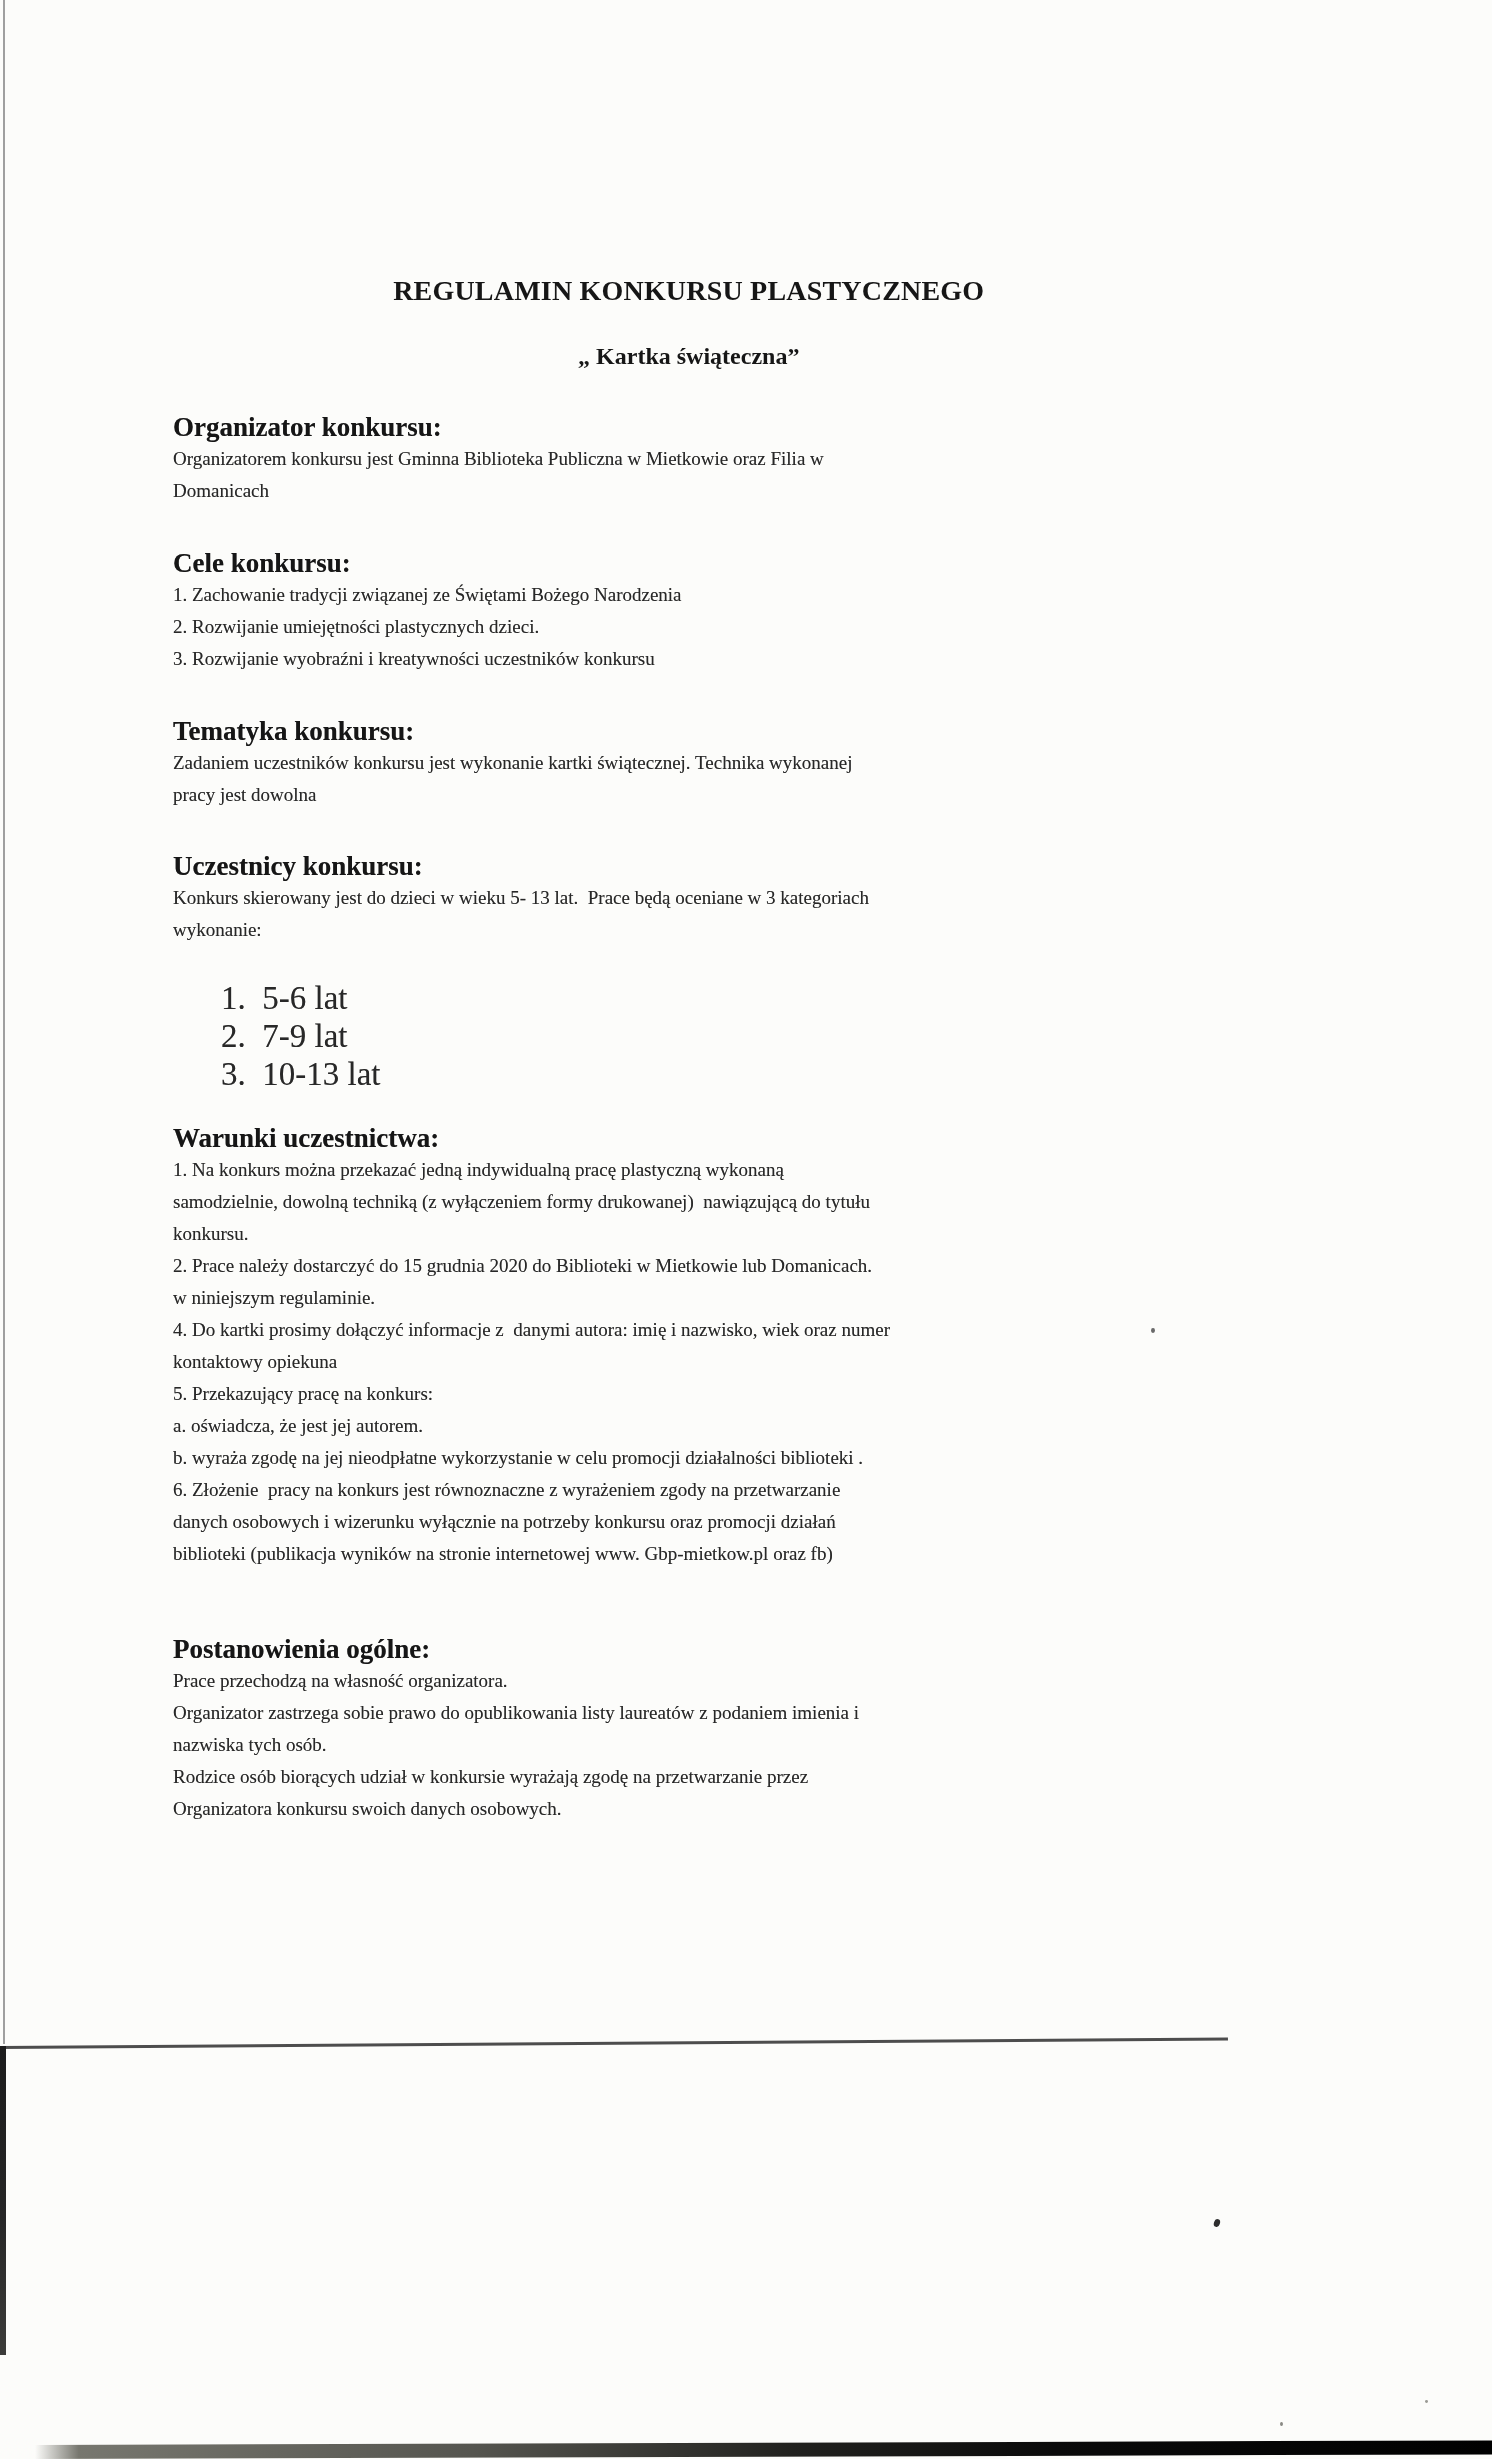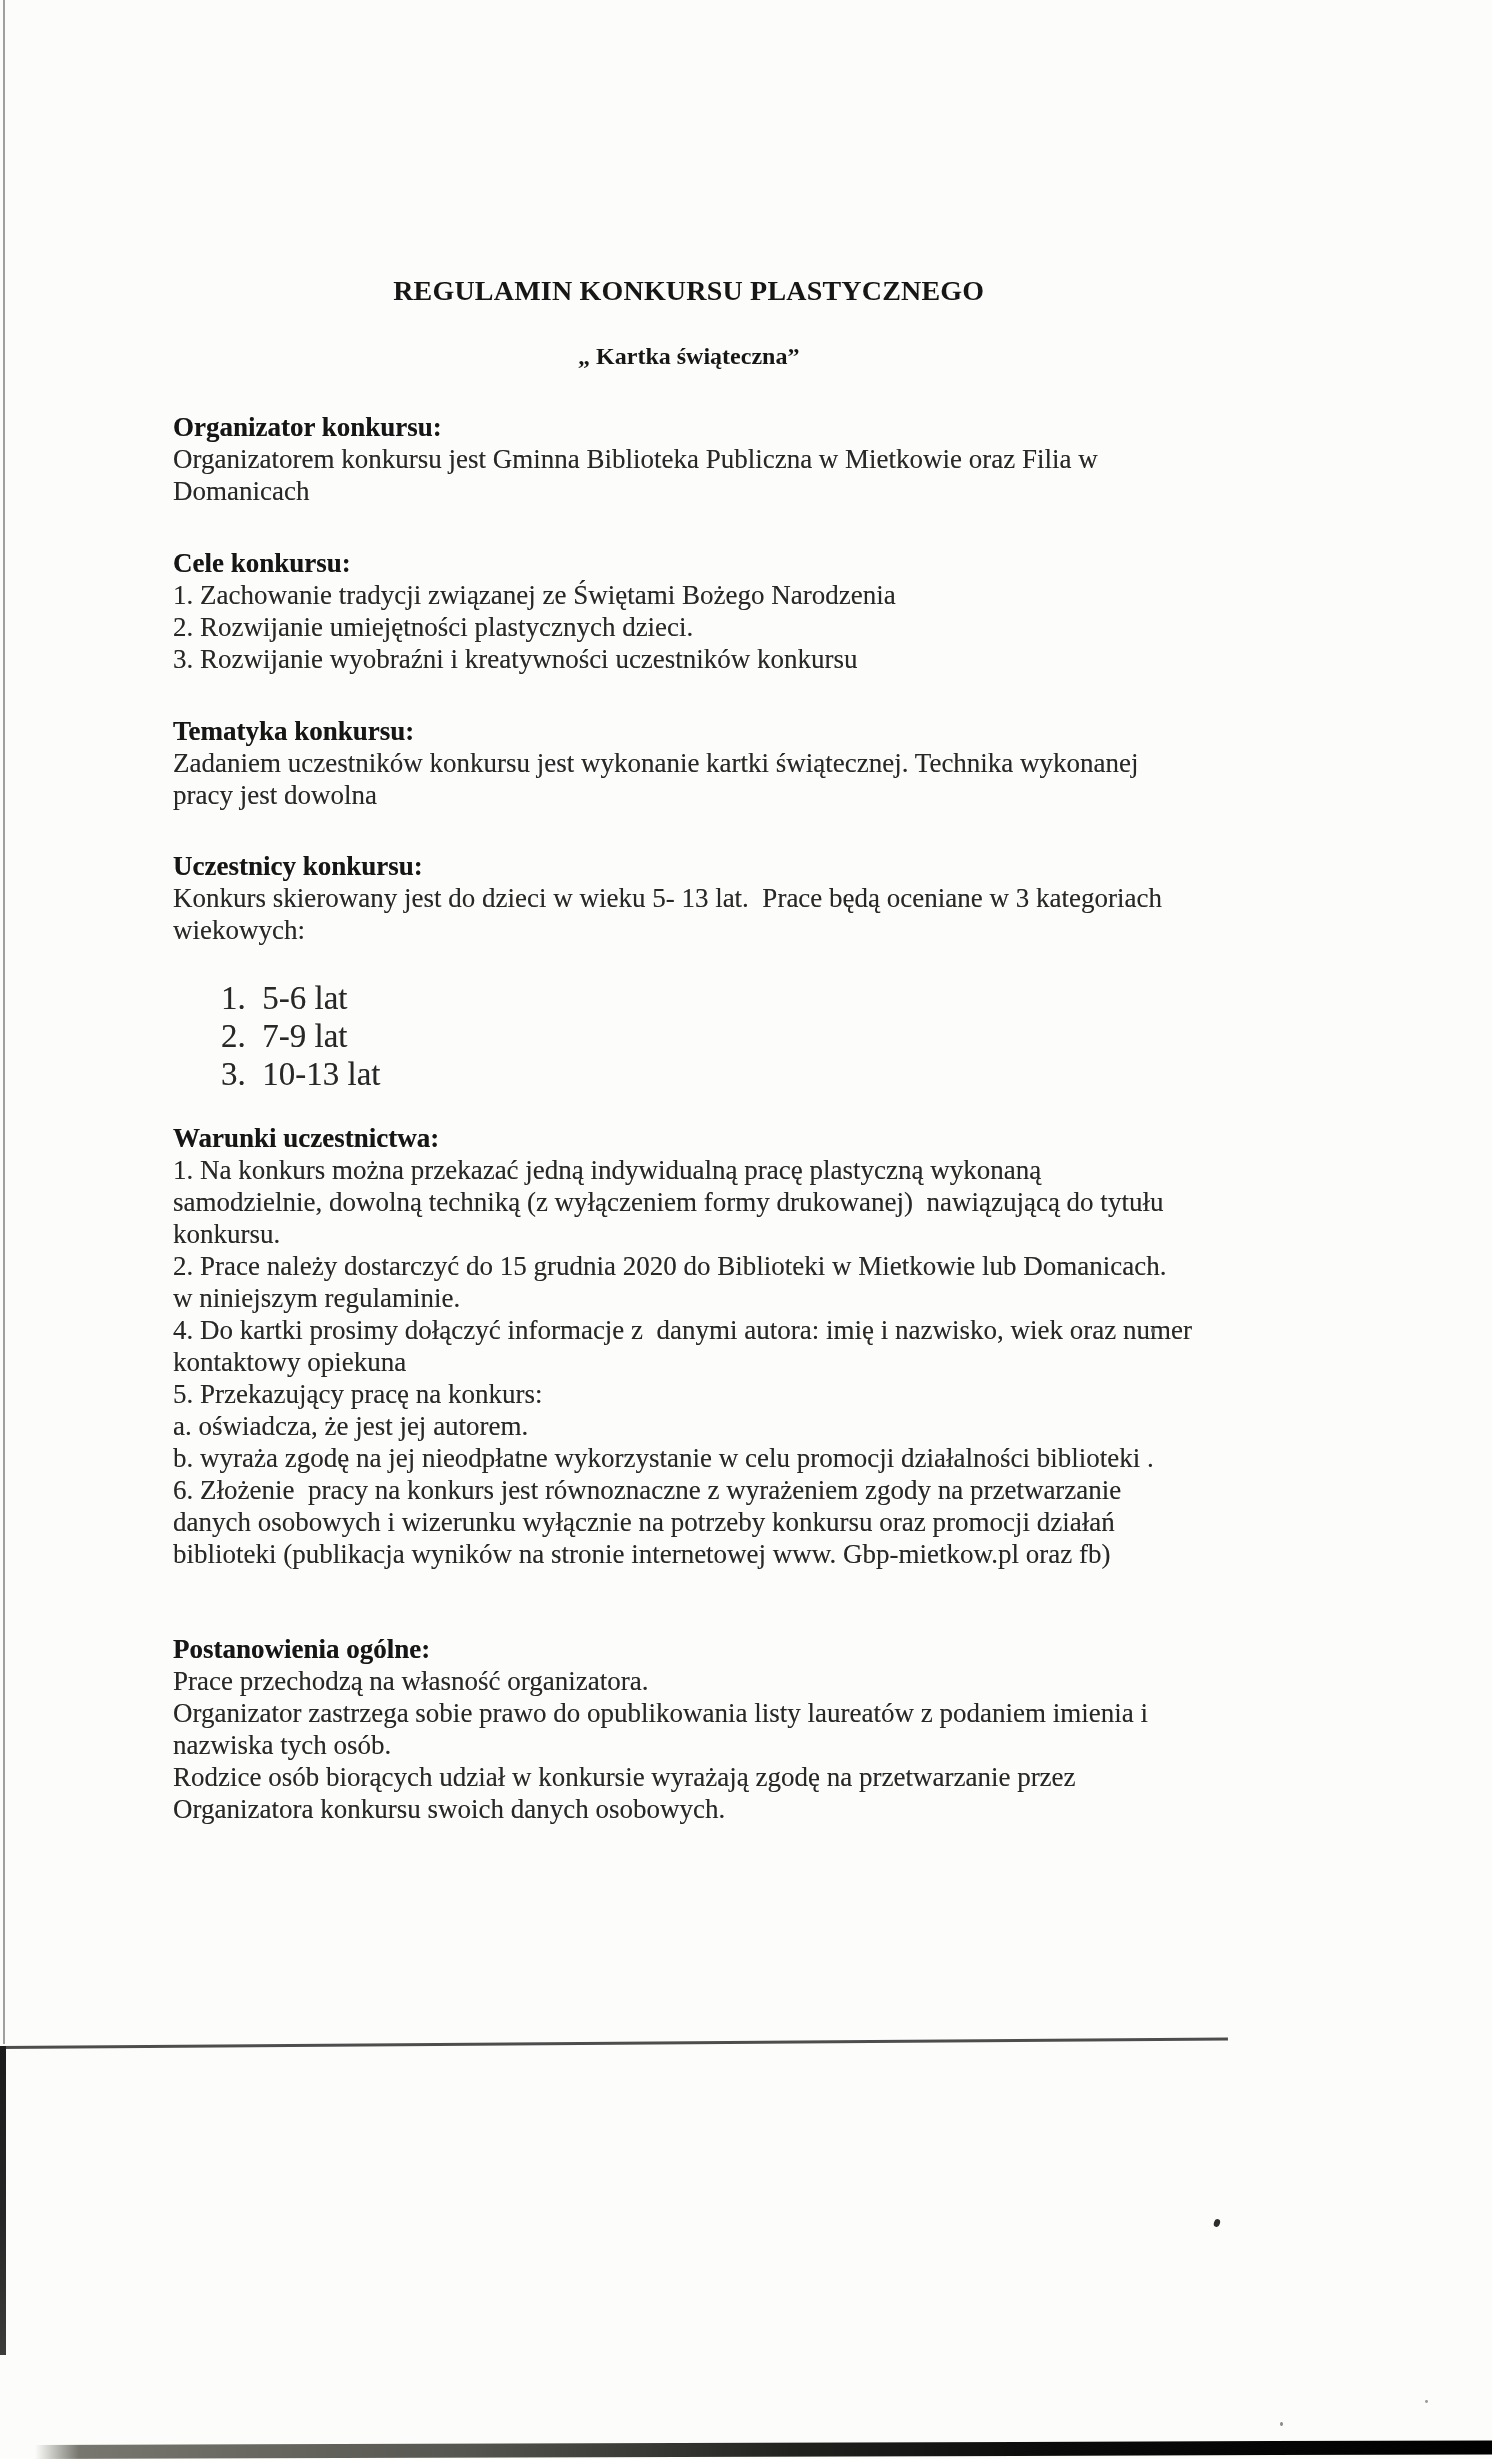--- a/index.html
+++ b/index.html
@@ -50,21 +50,21 @@
   #sections section:nth-child(4){margin-top:39px;}
   #sections section:nth-child(5){margin-top:29px;}
   #sections section:nth-child(6){margin-top:63px;}
   .sec-heading{
     margin:0;font-size:27px;font-weight:bold;
     line-height:32px;color:var(--heading-ink);
     white-space:pre;
     text-shadow:0 0 0.5px rgba(0,0,0,.45);
   }
   .line{
-    font-size:27px;line-height:32px;
+    font-size:19px;line-height:32px;
     white-space:pre;
     text-shadow:0 0 0.4px rgba(0,0,0,.35);
   }
   .age-list{margin-top:33px;margin-left:48px;}
   .age-item{
     font-size:33px;line-height:38px;
     white-space:pre;
     text-shadow:0 0 0.4px rgba(0,0,0,.35);
   }
   
@@ -118,21 +118,21 @@
           <div class="line">3. Rozwijanie wyobraźni i kreatywności uczestników konkursu</div>
         </section>
         <section class="sec">
           <h3 class="sec-heading">Tematyka konkursu:</h3>
           <div class="line">Zadaniem uczestników konkursu jest wykonanie kartki świątecznej. Technika wykonanej</div>
           <div class="line">pracy jest dowolna</div>
         </section>
         <section class="sec">
           <h3 class="sec-heading">Uczestnicy konkursu:</h3>
           <div class="line">Konkurs skierowany jest do dzieci w wieku 5- 13 lat.  Prace będą oceniane w 3 kategoriach</div>
-          <div class="line">wiekowych:</div>
+          <div class="line">wykonanie:</div>
           <div class="age-list">
             <div class="age-item">1.  5-6 lat</div>
             <div class="age-item">2.  7-9 lat</div>
             <div class="age-item">3.  10-13 lat</div>
           </div>
         </section>
         <section class="sec">
           <h3 class="sec-heading">Warunki uczestnictwa:</h3>
           <div class="line">1. Na konkurs można przekazać jedną indywidualną pracę plastyczną wykonaną</div>
           <div class="line">samodzielnie, dowolną techniką (z wyłączeniem formy drukowanej)  nawiązującą do tytułu</div>

